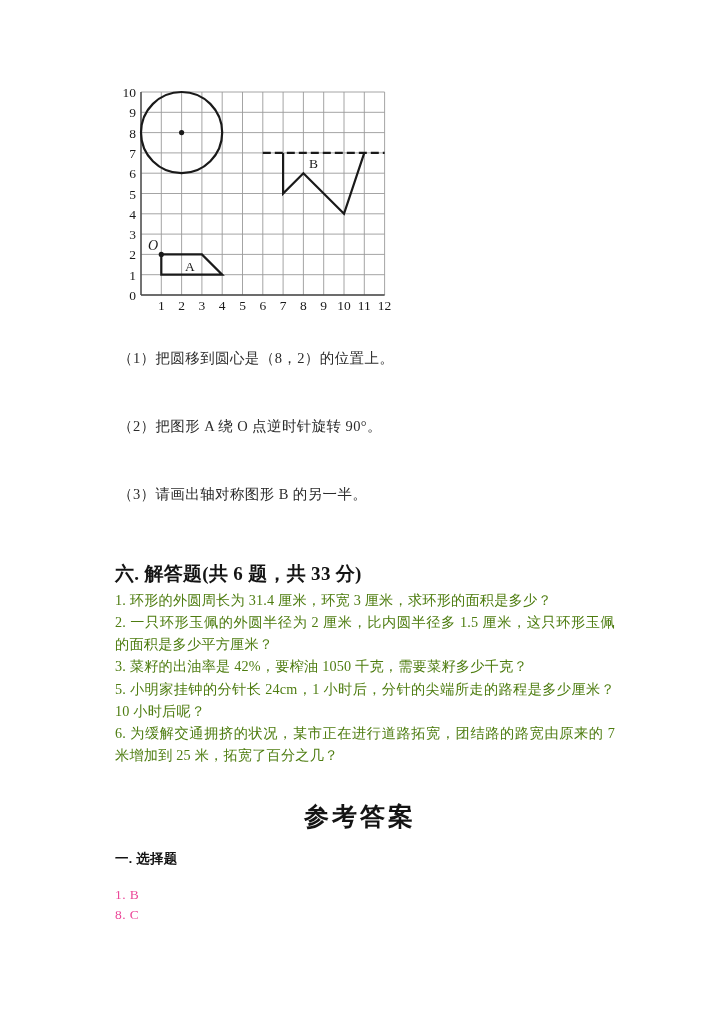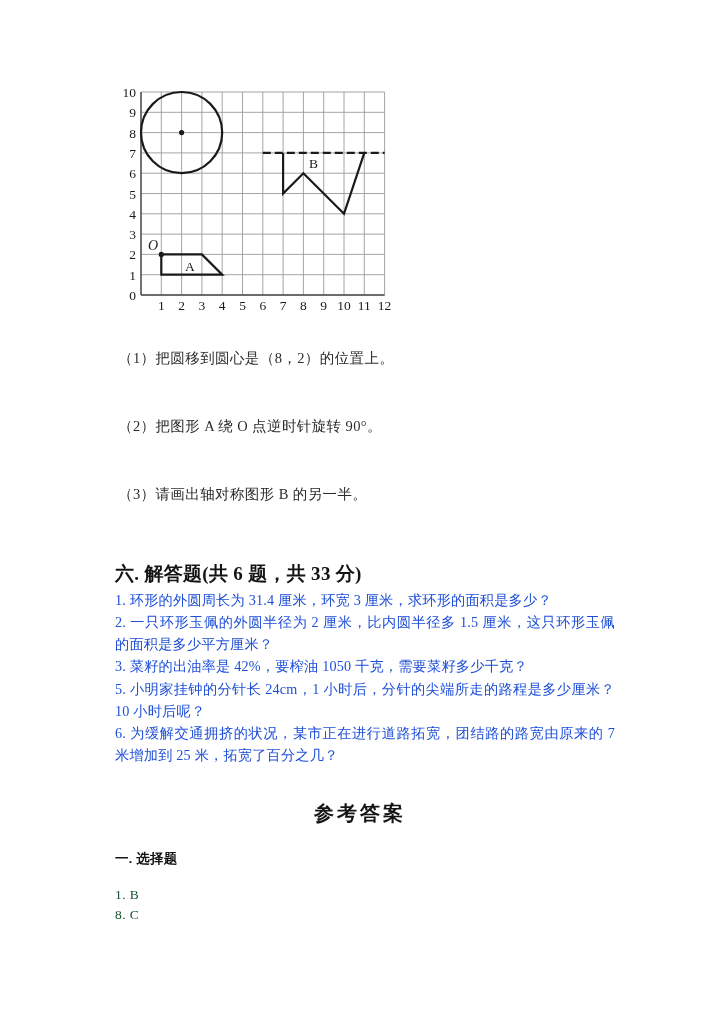--- a/index.html
+++ b/index.html
@@ -53,52 +53,52 @@
   
   .problems{
     position:absolute;
     left:115px;top:589px;
     width:500px;
   }
   .problem{
     font-size:14.2px;
     line-height:1.56;
     letter-spacing:.2px;
-    color:#1d4ed8;
+    color:#4d7c0f;
     text-align:justify;
   }
 
   
   .answers-title{
     position:absolute;
     left:0;top:800px;
     width:720px;
     text-align:center;
-    font-size:20px;
+    font-size:25px;
     font-weight:bold;
     letter-spacing:3px;
     color:#141414;
   }
   .answers-head{
     position:absolute;
     left:115px;top:850px;
     font-size:13.5px;
     font-weight:bold;
     letter-spacing:.3px;
     color:#141414;
   }
   .answers-list{
     position:absolute;
     left:115px;top:885px;
     width:400px;
   }
   .answer-item{
     font-size:13.5px;
     line-height:1.45;
-    color:#14532d;
+    color:#ec4899;
     letter-spacing:.4px;
   }
 </style>
 </head>
 <body>
 
 <div class="page">
 
   <div class="figure-wrap">
     <svg class="figure-svg" width="300" height="230" viewBox="0 0 300 230">

